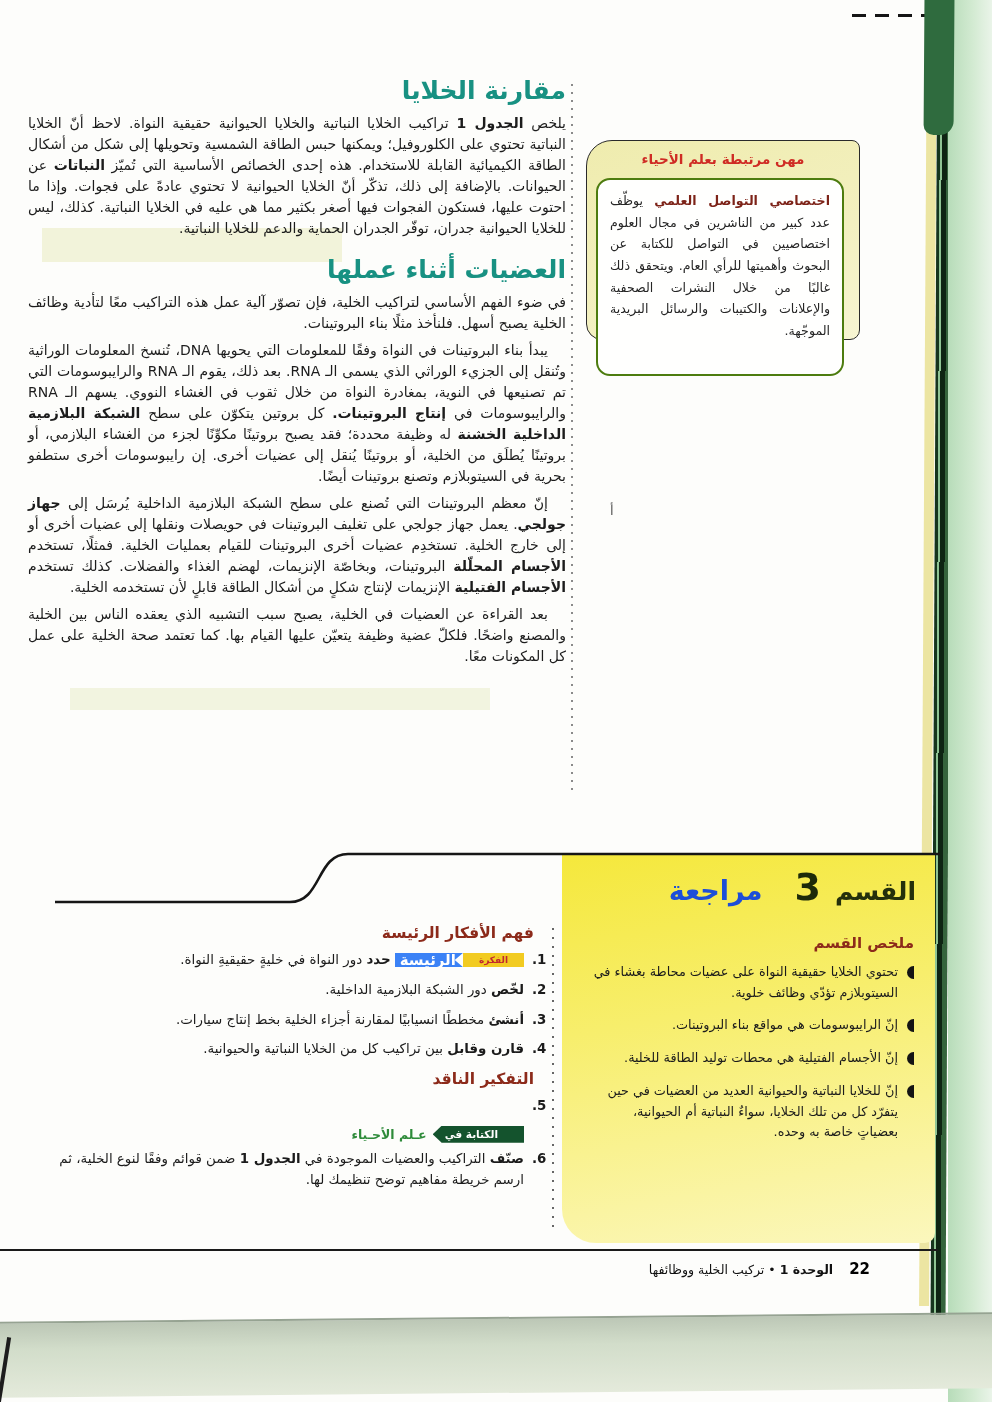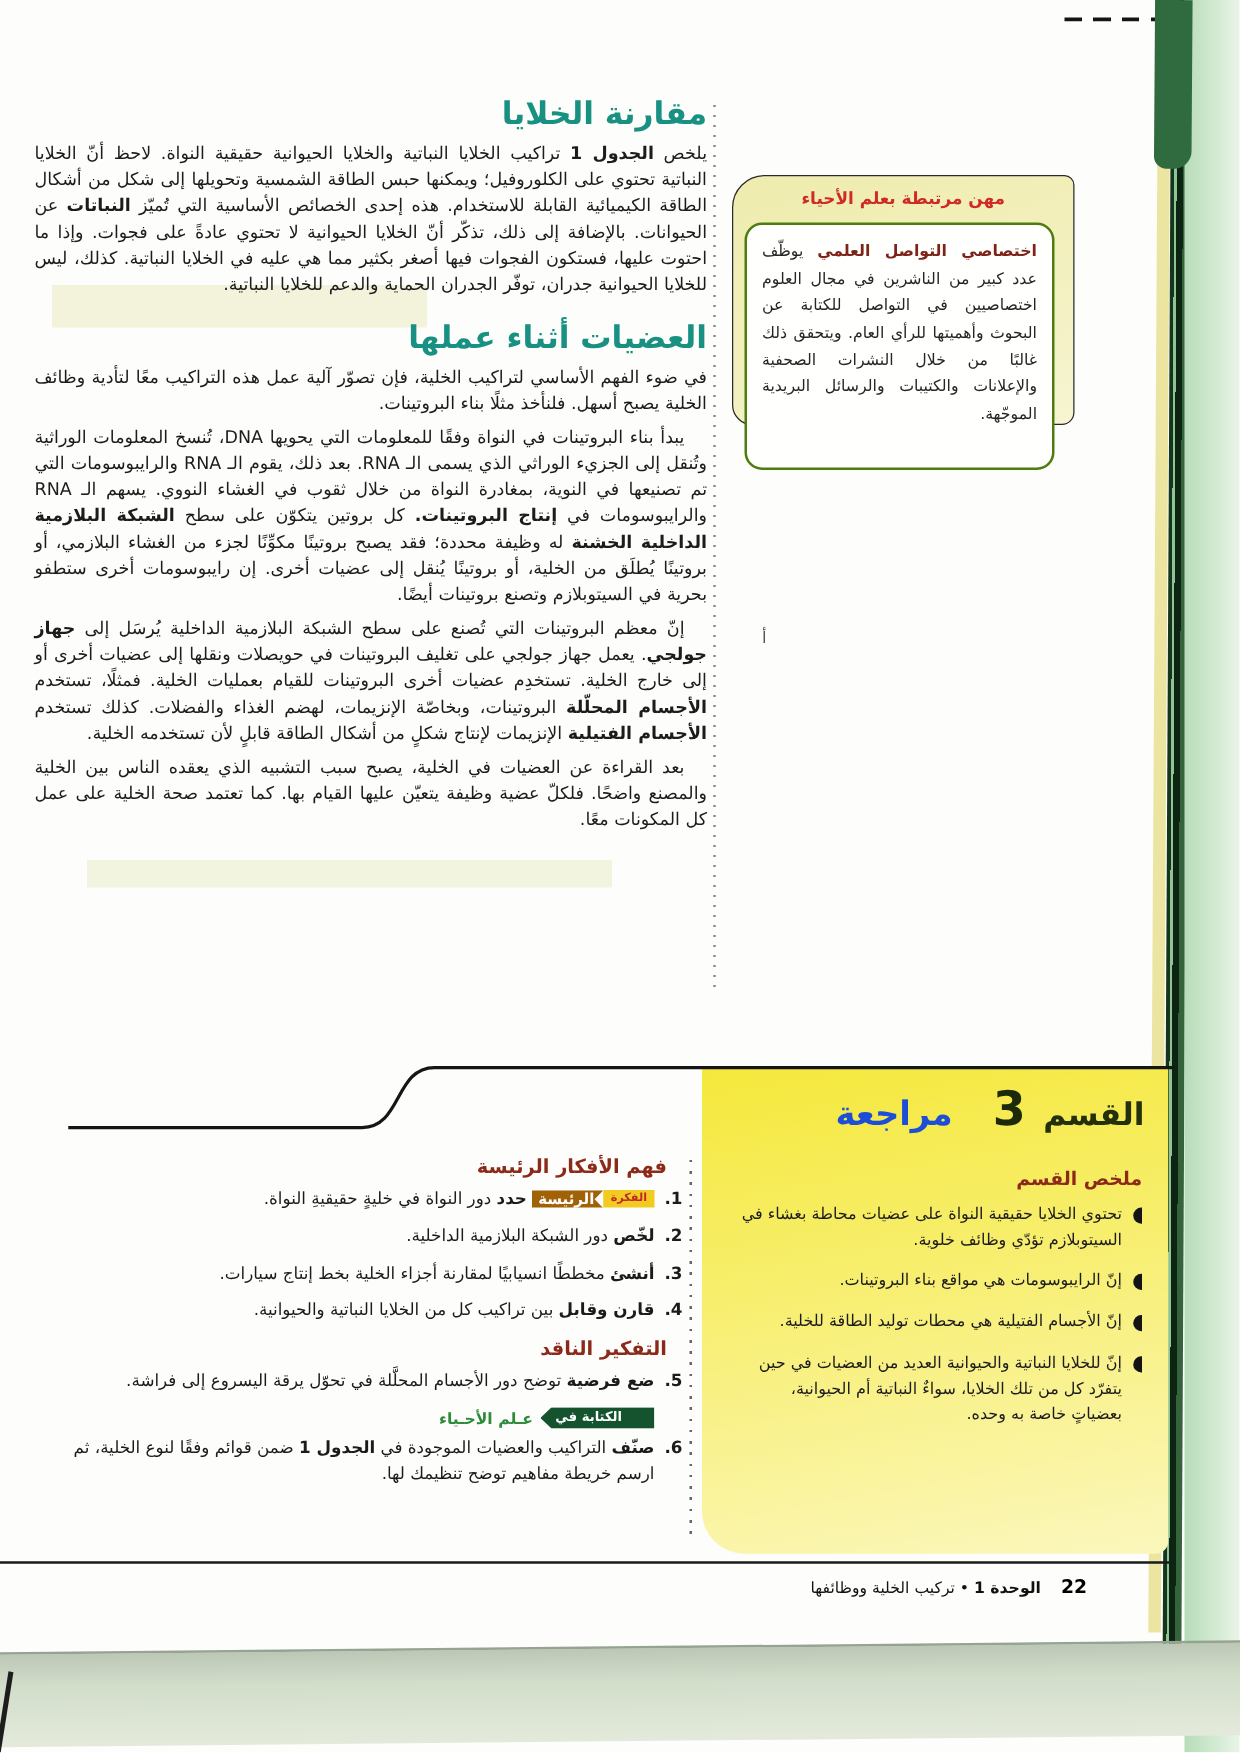--- a/index.html
+++ b/index.html
@@ -64,22 +64,22 @@
   .questions{left:58px;top:924px;width:492px;direction:rtl;}
   .q-heading{font-size:15.5px;font-weight:bold;color:#8c2a1a;margin:0 16px 8px 0;}
   .q-heading.second{margin-top:10px;}
   .q-item{display:flex;gap:8px;font-size:13.4px;line-height:1.55;margin:0 0 9px 0;}
   .q-num{font-weight:bold;min-width:18px;text-align:left;}
   .q-text{text-align:right;}
   .dotline-review{left:552px;top:928px;width:2px;height:305px;
     background:repeating-linear-gradient(180deg,#666 0 2px,transparent 2px 9px);}
 
   .mi-badge{display:inline-flex;height:14px;vertical-align:middle;margin-left:4px;direction:rtl;}
-  .mi-y{background:#f2cb21;color:#c1272d;font-size:9px;font-weight:bold;line-height:14px;padding:0 6px;text-align:right;}
-  .mi-g{background:#a16207;color:#ffffff;font-size:12px;font-weight:bold;line-height:14px;padding:0 7px 0 5px;
+  .mi-y{background:#f2cb21;color:#c1272d;font-size:9px;font-weight:bold;line-height:14px;padding:0 16px;text-align:right;}
+  .mi-g{background:#3b82f6;color:#ffffff;font-size:15px;font-weight:bold;line-height:14px;padding:0 7px 0 5px;
     clip-path:polygon(0 0,100% 0,88% 50%,100% 100%,0 100%);}
   .writing-row{display:flex;align-items:center;gap:6px;margin:2px 26px 6px 0;direction:rtl;}
   .wr-red{background:#14532d;color:#fff;font-size:10.5px;font-weight:bold;line-height:17px;padding:0 26px 0 12px;
     clip-path:polygon(100% 0,100% 100%,9px 100%,0 50%,9px 0);}
   .wr-green{color:#2e8b3a;font-size:12.5px;font-weight:bold;}
 
   
   .footer-rule{left:0;top:1249px;width:938px;height:2px;background:#1a1a1a;}
   .footer{left:560px;top:1260px;width:310px;direction:rtl;display:flex;align-items:baseline;gap:16px;justify-content:flex-start;}
   .footer-page{font-size:15px;font-weight:bold;color:#000000;}
@@ -162,21 +162,20 @@
 
     <div class="q-item">
       <span class="q-num">4.</span>
       <span class="q-text"><span class="b">قارن وقابل</span><span> بين تراكيب كل من الخلايا النباتية والحيوانية.</span></span>
     </div>
 
     <h3 class="q-heading second">التفكير الناقد</h3>
 
     <div class="q-item">
       <span class="q-num">5.</span>
-      <span class="q-text"><span class="b">ضع فرضية</span><span> توضح دور الأجسام المحلَّلة في تحوّل يرقة اليسروع إلى فراشة.</span></span>
     </div>
 
     <div class="writing-row">
       <span class="wr-red">الكتابة في</span>
       <span class="wr-green">عـلم الأحـياء</span>
     </div>
 
     <div class="q-item">
       <span class="q-num">6.</span>
       <span class="q-text"><span class="b">صنّف</span><span> التراكيب والعضيات الموجودة في </span><span class="b">الجدول 1</span><span> ضمن قوائم وفقًا لنوع الخلية، ثم ارسم خريطة مفاهيم توضح تنظيمك لها.</span></span>

